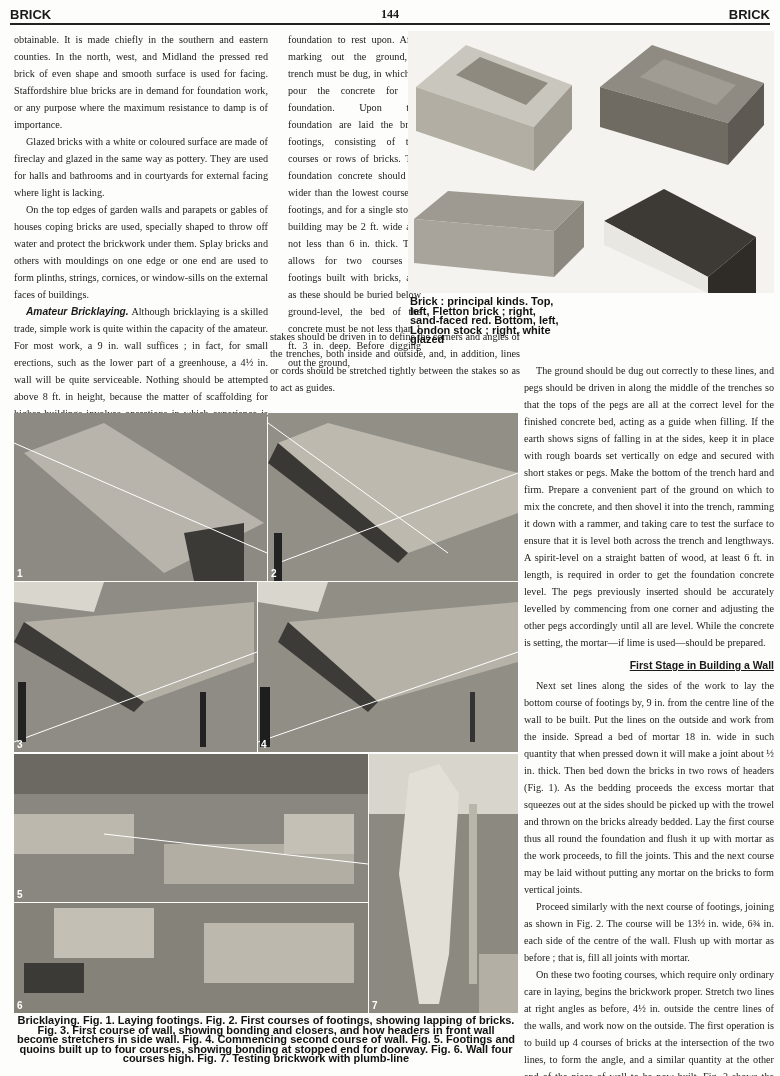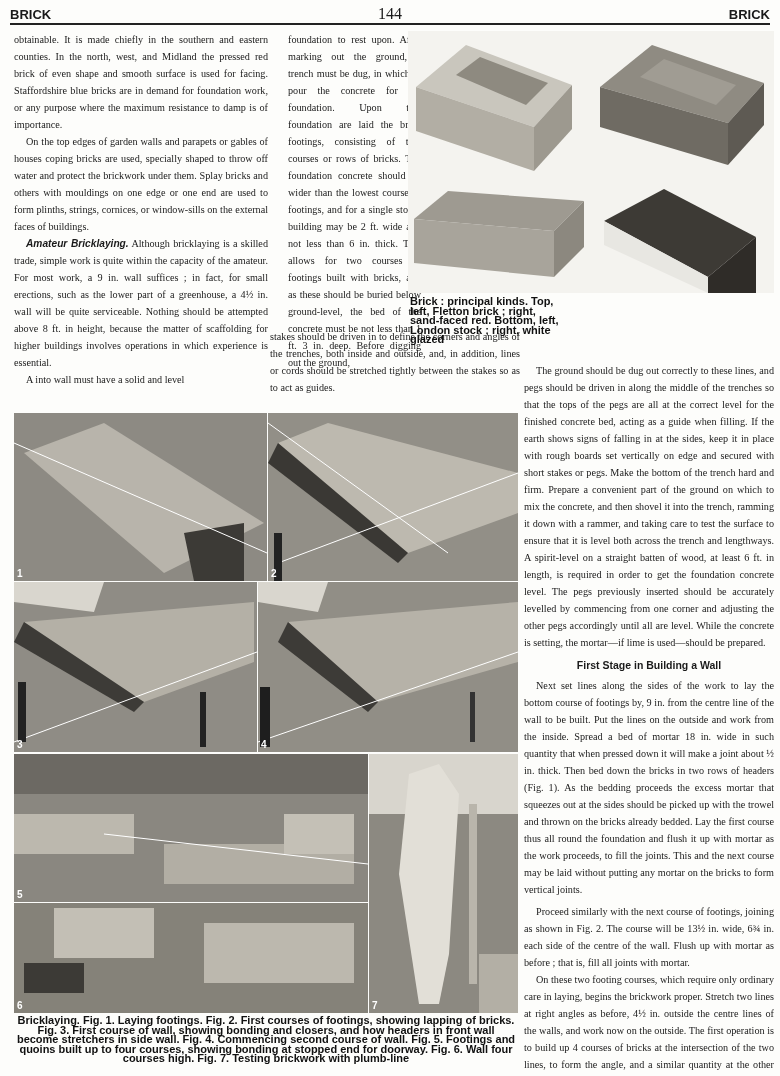--- a/index.html
+++ b/index.html
@@ -6,29 +6,29 @@
   body {
     width: 780px; height: 1076px; position: relative; overflow: hidden;
     background: #fdfdfb; color: #1a1a1a;
     font-family: "Liberation Serif", "DejaVu Serif", serif;
   }
   .header {
     position: absolute; left: 10px; right: 10px; top: 4px; height: 20px;
     display: flex; justify-content: space-between; align-items: center;
     font-family: "Liberation Sans", sans-serif; font-weight: bold; font-size: 13px;
   }
-  .header .pg { font-family: "Liberation Serif", serif; font-weight: normal; font-size: 16px; }
+  .header .pg { font-family: "Liberation Serif", serif; font-weight: bold; font-size: 12px; }
   .rule { position: absolute; left: 10px; right: 10px; top: 23px; height: 2px; background: #222; }
   .txt { position: absolute; font-size: 10.2px; line-height: 17px; text-align: justify; }
   .txt p { margin: 0; text-indent: 12px; }
   .txt p.noind { text-indent: 0; }
   .bold-run { font-family: "Liberation Sans", sans-serif; font-weight: bold; font-style: italic; }
   .subhead {
-    text-align: center; font-family: "Liberation Sans", sans-serif; font-weight: bold;
-    font-size: 10.5px; margin: 6px 0 3px 0; text-indent: 0;
+    text-align: right; font-family: "Liberation Sans", sans-serif; font-weight: bold;
+    font-size: 10.5px; margin: 6px 0 3px 0; text-indent: 0; text-decoration: underline;
   }
   .caption {
     position: absolute; font-family: "Liberation Sans", sans-serif; font-weight: bold;
     font-size: 11px; line-height: 9.6px; text-align: center; color: #111;
   }
   .photo { position: absolute; overflow: hidden; background: #9a968e; }
   .photo svg { width: 100%; height: 100%; display: block; }
   .figno {
     position: absolute; color: #fff; font-family: "Liberation Sans", sans-serif;
     font-size: 10px; font-weight: bold;
@@ -40,20 +40,21 @@
 
 <div class="header">
   <span>BRICK</span>
   <span class="pg">144</span>
   <span>BRICK</span>
 </div>
 <div class="rule"></div>
 
 <div class="txt" style="left:14px; top:31px; width:254px;">
   <p class="noind">obtainable. It is made chiefly in the southern and eastern counties. In the north, west, and Midland the pressed red brick of even shape and smooth surface is used for facing. Staffordshire blue bricks are in demand for foundation work, or any purpose where the maximum resistance to damp is of importance.</p>
+  <p>Glazed bricks with a white or coloured surface are made of fireclay and glazed in the same way as pottery. They are used for halls and bathrooms and in courtyards for external facing where light is lacking.</p>
   <p>On the top edges of garden walls and parapets or gables of houses coping bricks are used, specially shaped to throw off water and protect the brickwork under them. Splay bricks and others with mouldings on one edge or one end are used to form plinths, strings, cornices, or window-sills on the external faces of buildings.</p>
   <p><span class="bold-run">Amateur Bricklaying.</span><span> Although bricklaying is a skilled trade, simple work is quite within the capacity of the amateur. For most work, a 9 in. wall suffices ; in fact, for small erections, such as the lower part of a greenhouse, a 4½ in. wall will be quite serviceable. Nothing should be attempted above 8 ft. in height, because the matter of scaffolding for higher buildings involves operations in which experience is essential.</span></p>
   <p>A into wall must have a solid and level</p>
 </div>
 
 <div class="txt" style="left:288px; top:31px; width:133px;">
   <p class="noind">foundation to rest upon. After marking out the ground, a trench must be dug, in which to pour the concrete for the foundation. Upon this foundation are laid the brick footings, consisting of two courses or rows of bricks. The foundation concrete should be wider than the lowest course of footings, and for a single storey building may be 2 ft. wide and not less than 6 in. thick. This allows for two courses of footings built with bricks, and as these should be buried below ground-level, the bed of the concrete must be not less than 1 ft. 3 in. deep. Before digging out the ground,</p>
 </div>
 <div class="txt" style="left:270px; top:328px; width:250px;">
   <p class="noind">stakes should be driven in to define the corners and angles of the trenches, both inside and outside, and, in addition, lines or cords should be stretched tightly between the stakes so as to act as guides.</p>
@@ -88,21 +89,21 @@
       <polygon points="300,246 348,206 348,262 300,262" fill="#2f2c28"></polygon>
     </g>
   </svg>
 </div>
 <div class="caption" style="left:410px; top:297px; width:158px; text-align:left;">Brick : principal kinds. Top, left, Fletton brick ; right, sand-faced red. Bottom, left, London stock ; right, white glazed</div>
 
 <div class="txt" style="left:524px; top:362px; width:250px;">
   <p>The ground should be dug out correctly to these lines, and pegs should be driven in along the middle of the trenches so that the tops of the pegs are all at the correct level for the finished concrete bed, acting as a guide when filling. If the earth shows signs of falling in at the sides, keep it in place with rough boards set vertically on edge and secured with short stakes or pegs. Make the bottom of the trench hard and firm. Prepare a convenient part of the ground on which to mix the concrete, and then shovel it into the trench, ramming it down with a rammer, and taking care to test the surface to ensure that it is level both across the trench and lengthways. A spirit-level on a straight batten of wood, at least 6 ft. in length, is required in order to get the foundation concrete level. The pegs previously inserted should be accurately levelled by commencing from one corner and adjusting the other pegs accordingly until all are level. While the concrete is setting, the mortar—if lime is used—should be prepared.</p>
   <div class="subhead">First Stage in Building a Wall</div>
   <p>Next set lines along the sides of the work to lay the bottom course of footings by, 9 in. from the centre line of the wall to be built. Put the lines on the outside and work from the inside. Spread a bed of mortar 18 in. wide in such quantity that when pressed down it will make a joint about ½ in. thick. Then bed down the bricks in two rows of headers (Fig. 1). As the bedding proceeds the excess mortar that squeezes out at the sides should be picked up with the trowel and thrown on the bricks already bedded. Lay the first course thus all round the foundation and flush it up with mortar as the work proceeds, to fill the joints. This and the next course may be laid without putting any mortar on the bricks to form vertical joints.</p>
-  <p style="margin-top:5px;">Proceed similarly with the next course of footings, joining as shown in Fig. 2. The course will be 13½ in. wide, 6¾ in. each side of the centre of the wall. Flush up with mortar as before ; that is, fill all joints with mortar.</p>
+  <p style="">Proceed similarly with the next course of footings, joining as shown in Fig. 2. The course will be 13½ in. wide, 6¾ in. each side of the centre of the wall. Flush up with mortar as before ; that is, fill all joints with mortar.</p>
   <p>On these two footing courses, which require only ordinary care in laying, begins the brickwork proper. Stretch two lines at right angles as before, 4½ in. outside the centre lines of the walls, and work now on the outside. The first operation is to build up 4 courses of bricks at the intersection of the two lines, to form the angle, and a similar quantity at the other end of the piece of wall to be now built. Fig. 3 shows the first course in plan, and Figs. 4 and 5 show the angle in elevation. These corner or end pieces must be plumbed up on both faces with the plumb rule in order to ensure the wall being upright.</p>
 </div>
 
 <div class="photo" style="left:14px; top:413px; width:253px; height:168px;">
   <svg viewBox="0 0 253 168" preserveAspectRatio="none">
     <rect width="253" height="168" fill="#8d8a83"></rect>
     <polygon points="10,40 90,10 250,110 150,160" fill="#b8b4ab"></polygon>
     <polygon points="170,120 230,110 230,168 180,168" fill="#3c3a36"></polygon>
     <line x1="0" y1="30" x2="253" y2="140" stroke="#fff" stroke-width="1"></line>
   </svg>

